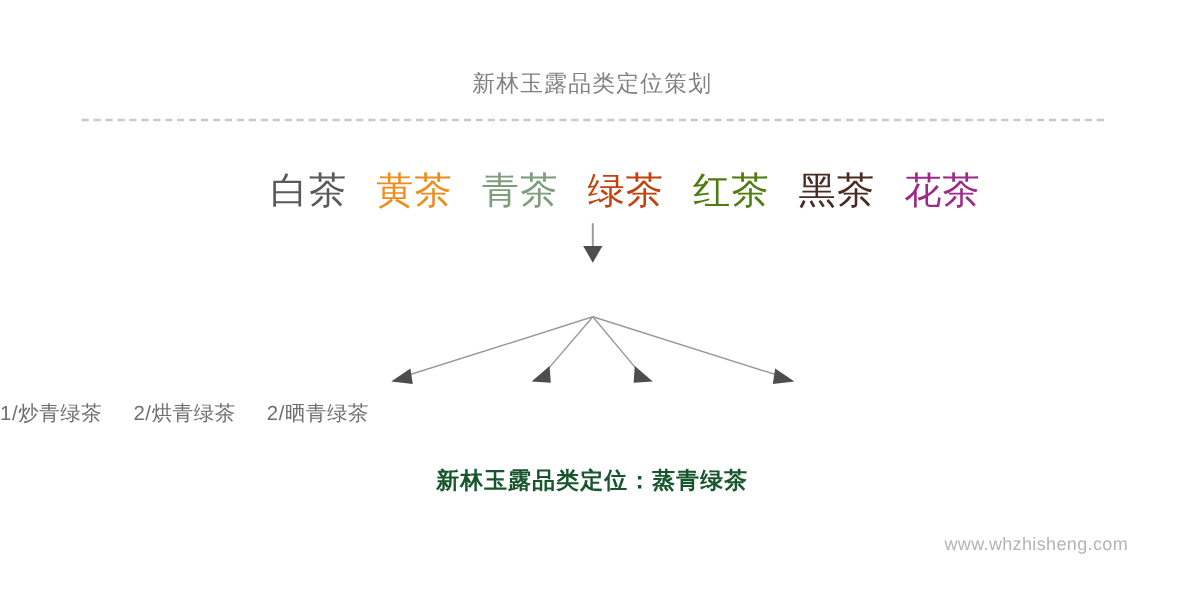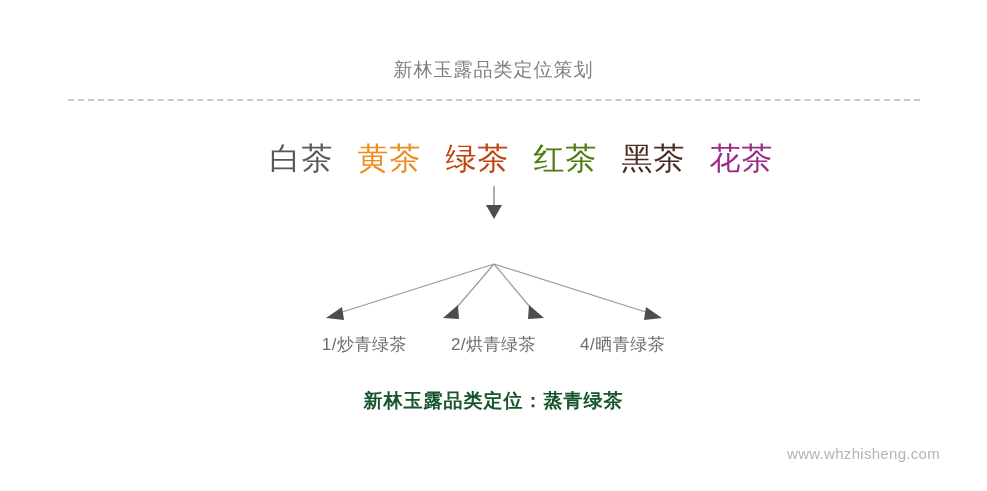--- a/index.html
+++ b/index.html
@@ -85,23 +85,22 @@
     white-space: nowrap;
   }
 
   
   .sub-row {
     position: absolute;
     left: 0;
     top: 333px;
     width: 987px;
     display: flex;
-    justify-content: center;
     align-items: baseline;
-    gap: 44px;
+    gap: 26px;
     white-space: nowrap;
   }
   .sub-item {
     font-size: 17px;
     color: #6e6e6e;
     letter-spacing: 0.5px;
   }
   .sub-item.highlight {
     color: #1f6b3b;
   }
@@ -135,20 +134,21 @@
 
 <div id="slide">
 
   <div class="title">新林玉露品类定位策划</div>
 
   <div class="divider"></div>
 
   <div class="tea-row">
     <span class="tea-item" style="color: rgb(89, 89, 89);">白茶</span>
     <span class="tea-item" style="color: rgb(239, 140, 28);">黄茶</span>
+    <span class="tea-item" style="color: rgb(125, 158, 122);">青茶</span>
     <span class="tea-item" style="color: #c2410c;">绿茶</span>
     <span class="tea-item" style="color: #4d7c0f;">红茶</span>
     <span class="tea-item" style="color: rgb(74, 42, 34);">黑茶</span>
     <span class="tea-item" style="color: rgb(156, 42, 135);">花茶</span>
   </div>
 
   <svg class="arrows" viewBox="0 0 987 491" width="987" height="491">
 
     <line x1="494" y1="186" x2="494" y2="206" stroke="#9a9a9a" stroke-width="1.6"></line>
     <polygon points="486,205 502,205 494,219" fill="#4d4d4d"></polygon>
@@ -163,20 +163,20 @@
     <polygon points="544,318 529,305 528,319" fill="#4d4d4d"></polygon>
 
     <line x1="494" y1="264" x2="652" y2="314" stroke="#9a9a9a" stroke-width="1.2"></line>
     <polygon points="662,318 646,307 644,320" fill="#4d4d4d"></polygon>
   </svg>
 
 
   <div class="sub-row">
     <span class="sub-item">1/炒青绿茶</span>
     <span class="sub-item">2/烘青绿茶</span>
-    <span class="sub-item">4/晒青绿茶</span>
+    <span class="sub-item">2/晒青绿茶</span>
   </div>
 
   <div class="conclusion" style="color: rgb(23, 85, 44);">新林玉露品类定位：蒸青绿茶</div>
 
   <div class="footer-url">www.whzhisheng.com</div>
 
 </div>
 
 </body></html>

